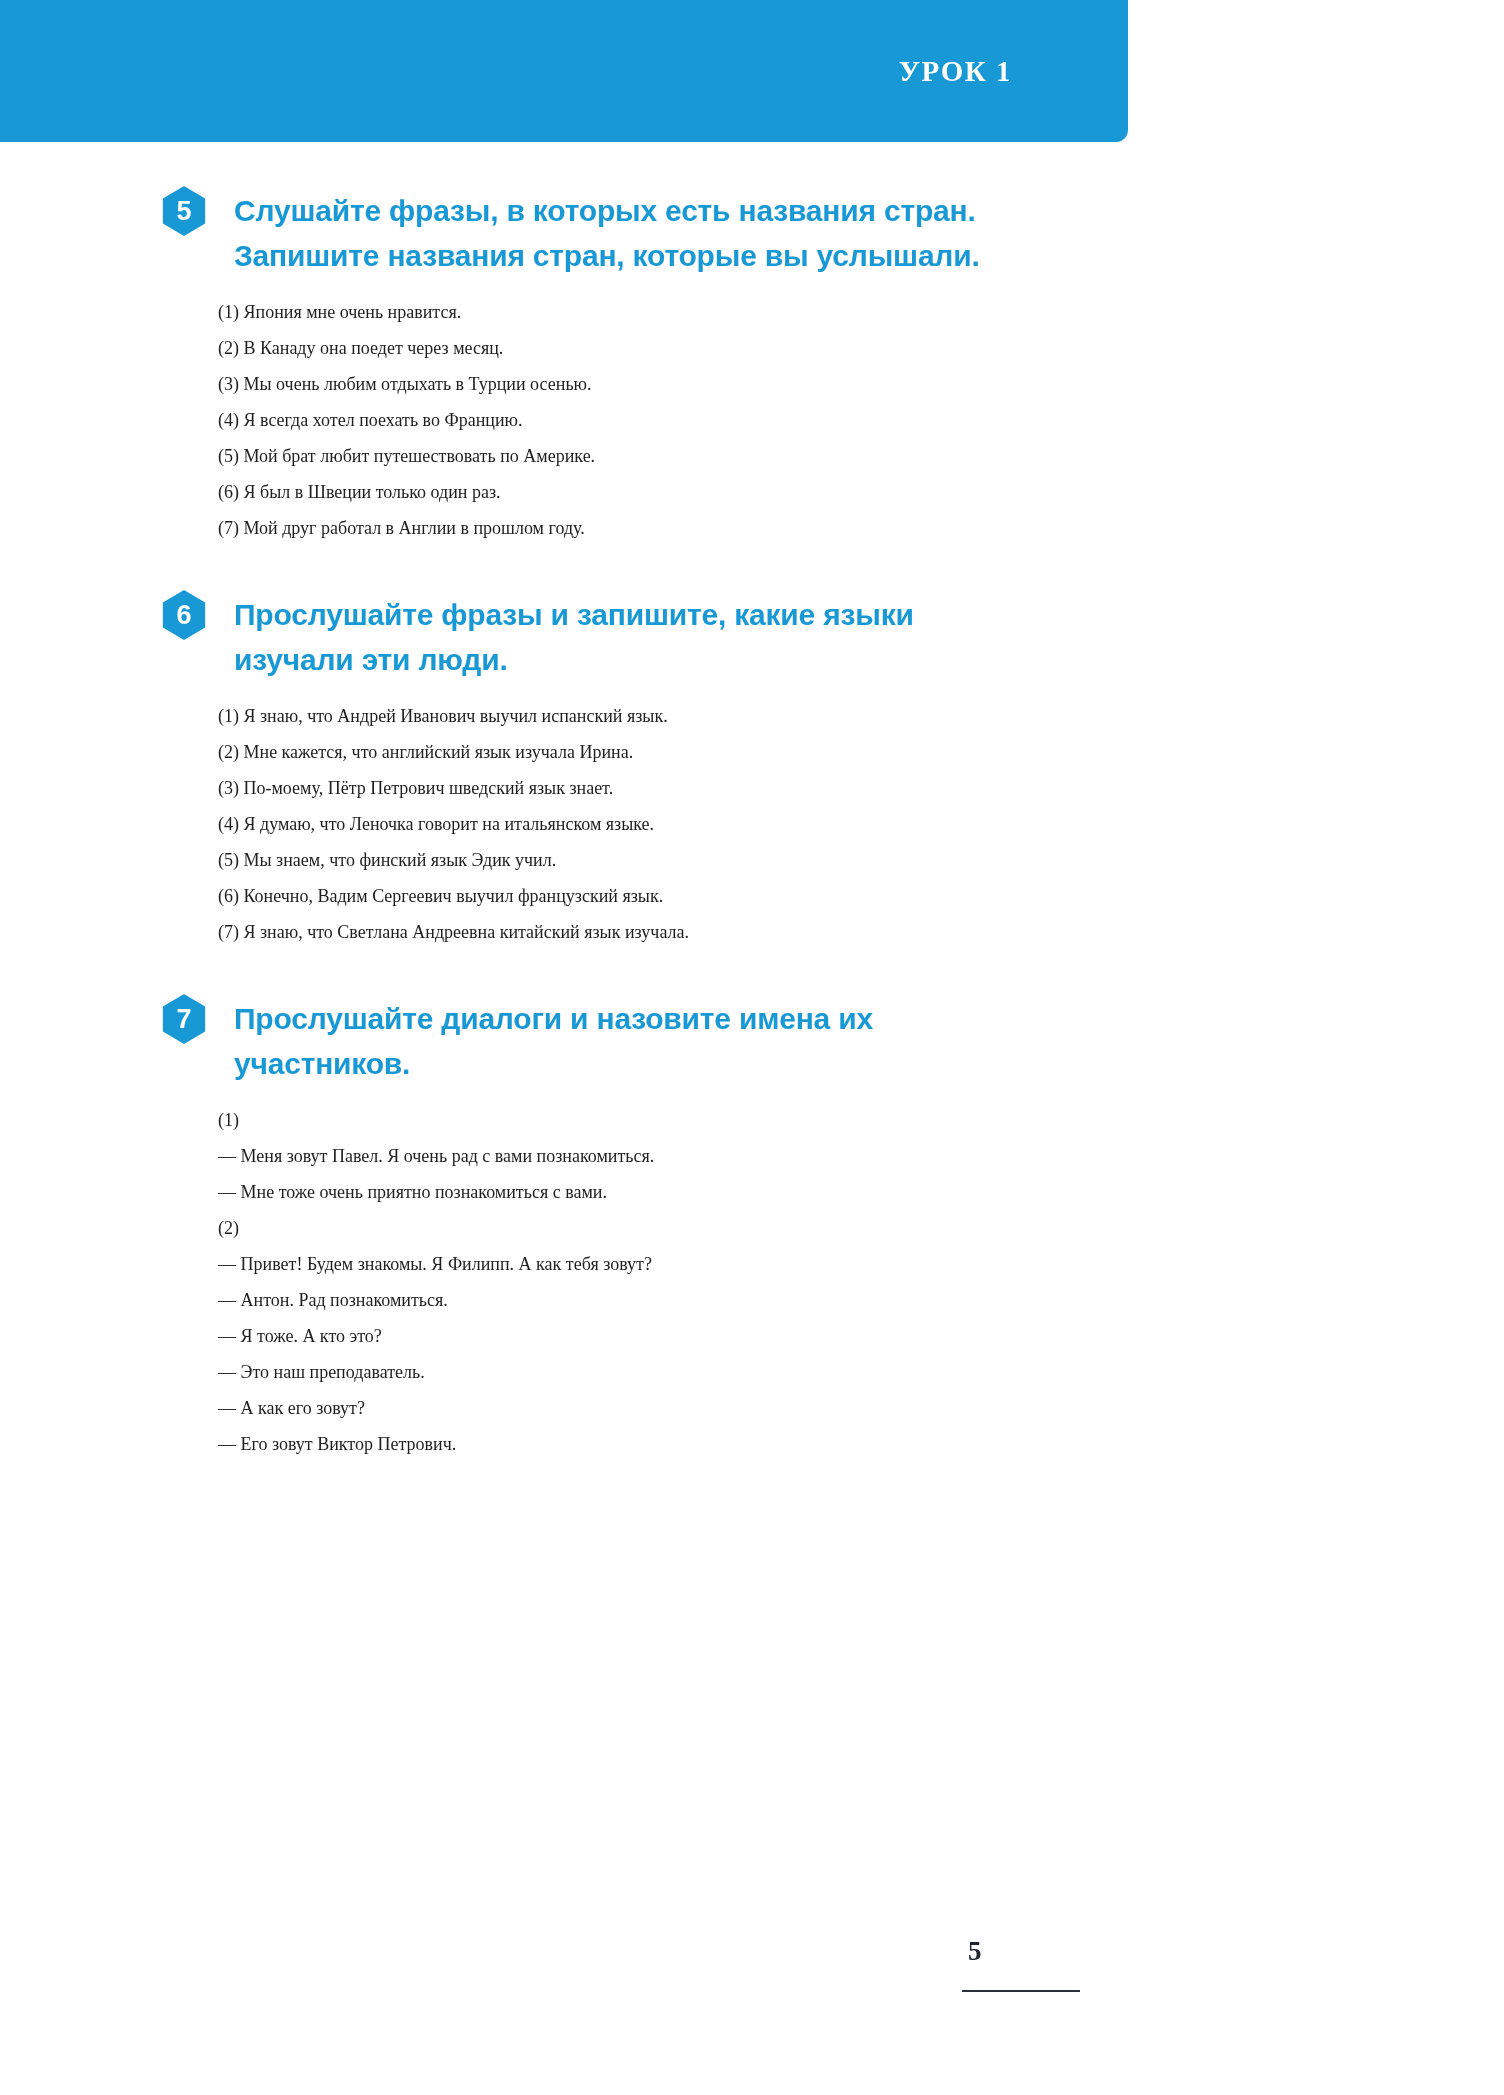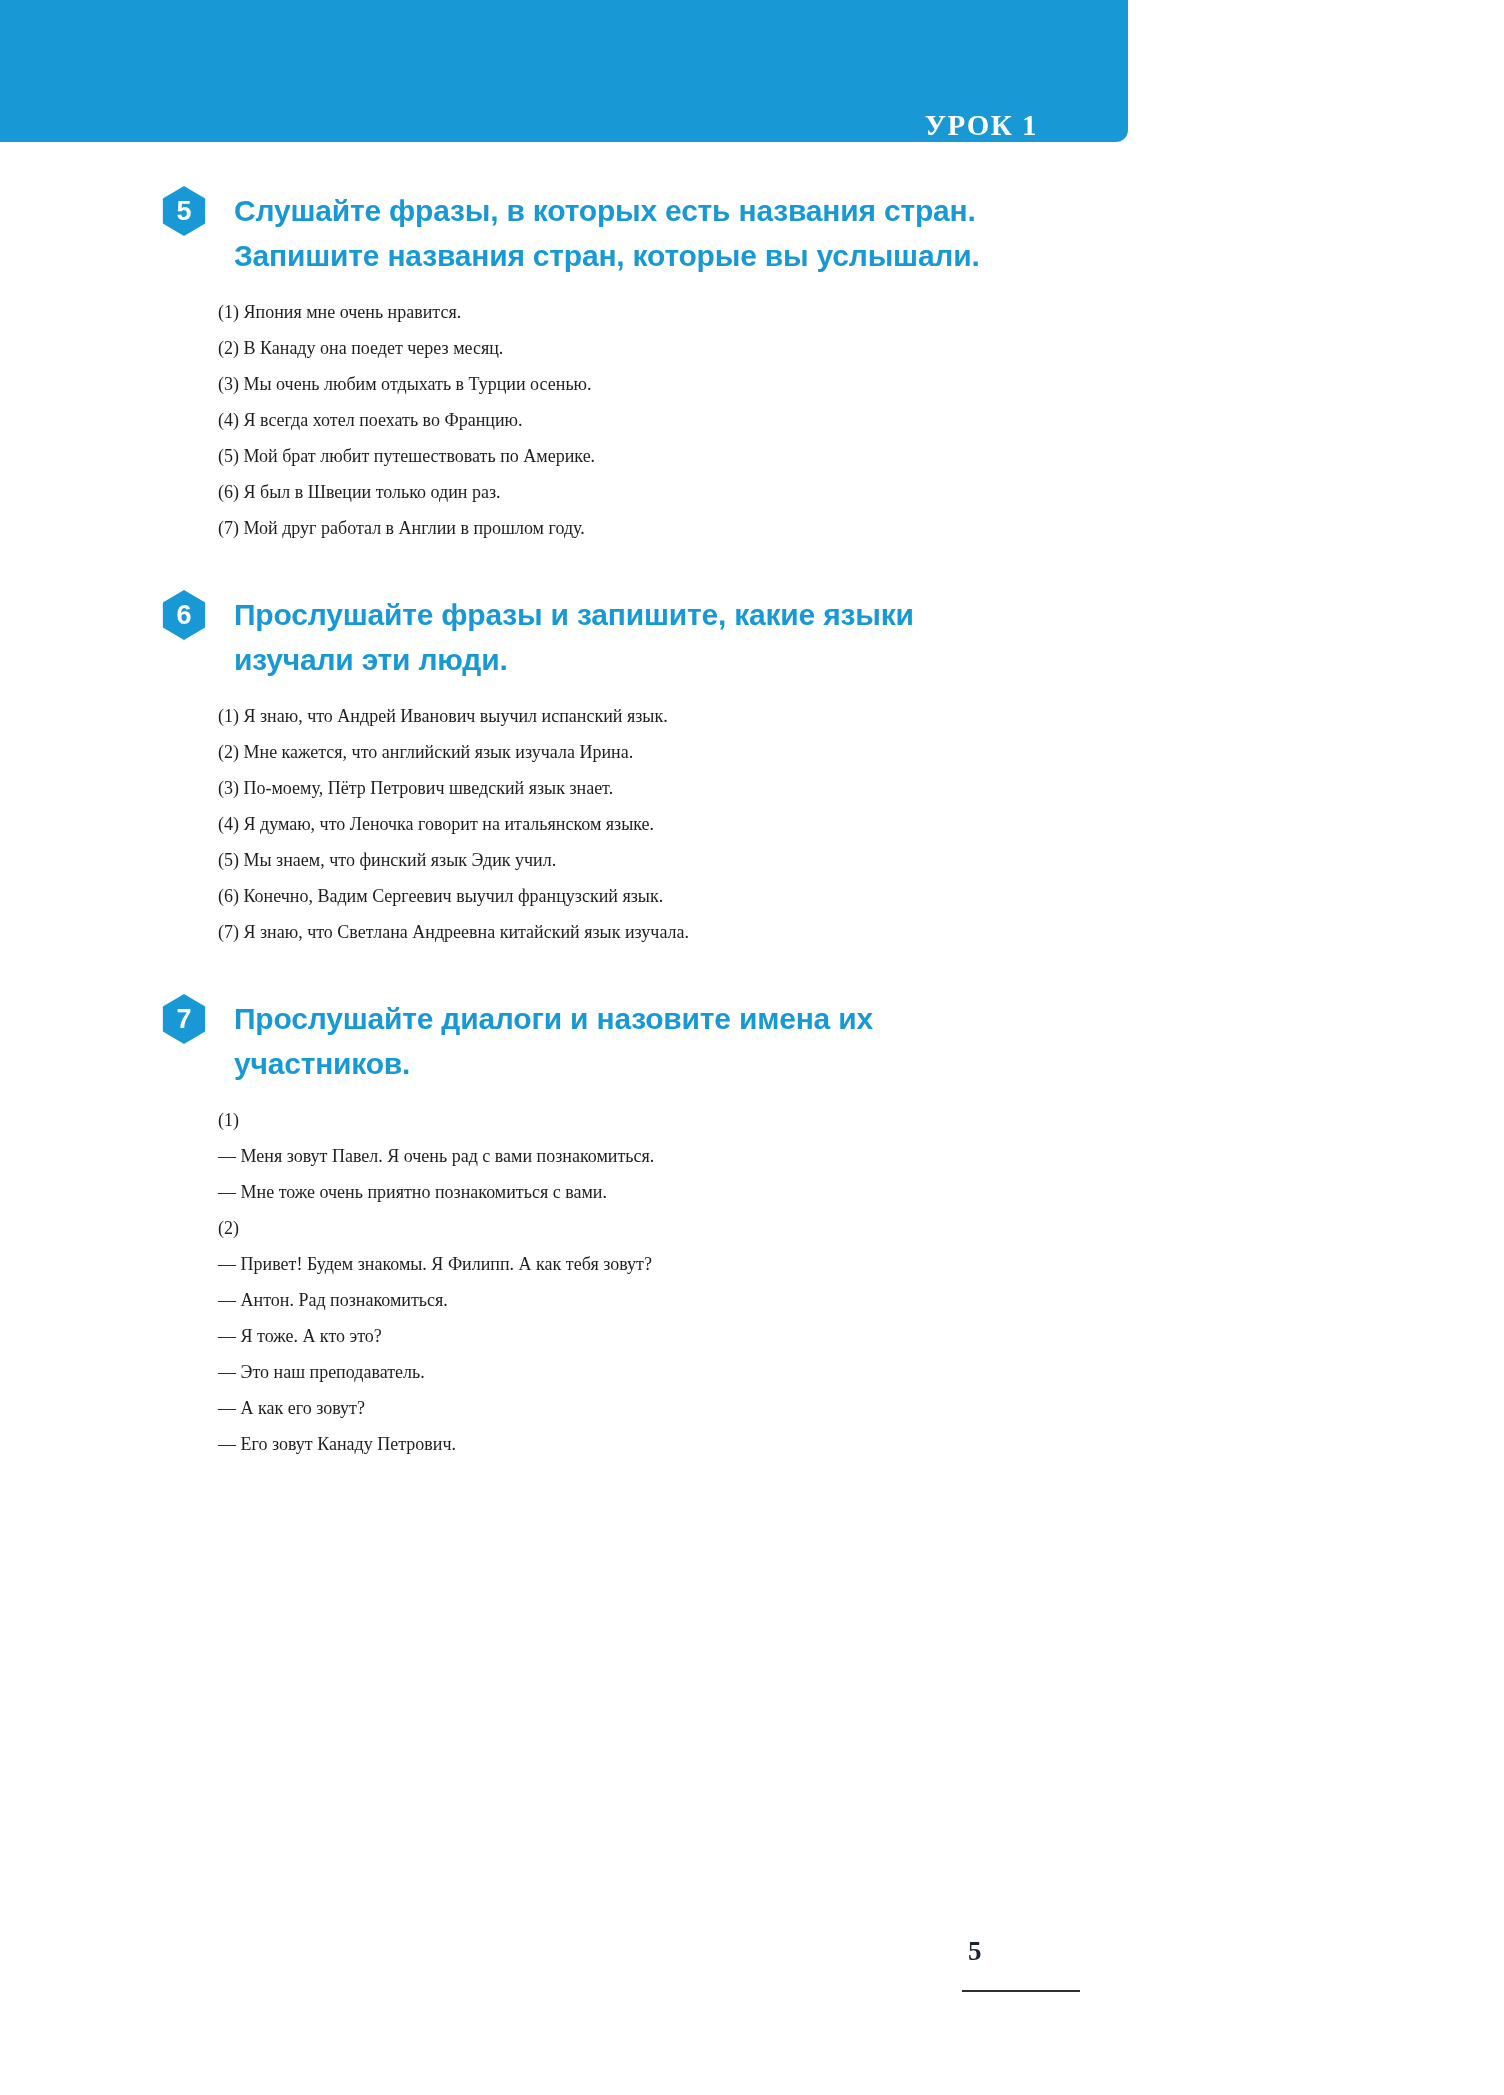--- a/index.html
+++ b/index.html
@@ -18,23 +18,23 @@
     overflow:hidden;
   }
   
   .top-band{
     position:absolute;
     top:0;left:0;
     width:1128px;height:142px;
     background:var(--accent);
     border-radius:0 0 12px 0;
     display:flex;
-    align-items:flex-end;
+    align-items:center;
     justify-content:flex-end;
-    padding-right:90px;
+    padding-right:116px;
   }
   .lesson-label{
     color:#ffffff;
     font-family:"Liberation Serif", serif;
     font-weight:700;
     font-size:29px;
     letter-spacing:1.5px;
   }
   
   .content{
@@ -163,21 +163,21 @@
         <div class="ex-body">
           <div class="line group">(1)</div>
           <div class="line dialog">— Меня зовут Павел. Я очень рад с вами познакомиться.</div>
           <div class="line dialog">— Мне тоже очень приятно познакомиться с вами.</div>
           <div class="line group">(2)</div>
           <div class="line dialog">— Привет! Будем знакомы. Я Филипп. А как тебя зовут?</div>
           <div class="line dialog">— Антон. Рад познакомиться.</div>
           <div class="line dialog">— Я тоже. А кто это?</div>
           <div class="line dialog">— Это наш преподаватель.</div>
           <div class="line dialog">— А как его зовут?</div>
-          <div class="line dialog">— Его зовут Канаду Петрович.</div>
+          <div class="line dialog">— Его зовут Виктор Петрович.</div>
         </div>
       </section>
     </div>
 
   <div class="footer">
     <div class="page-number">5</div>
     <div class="footer-rule"></div>
   </div>
 
 </div>

